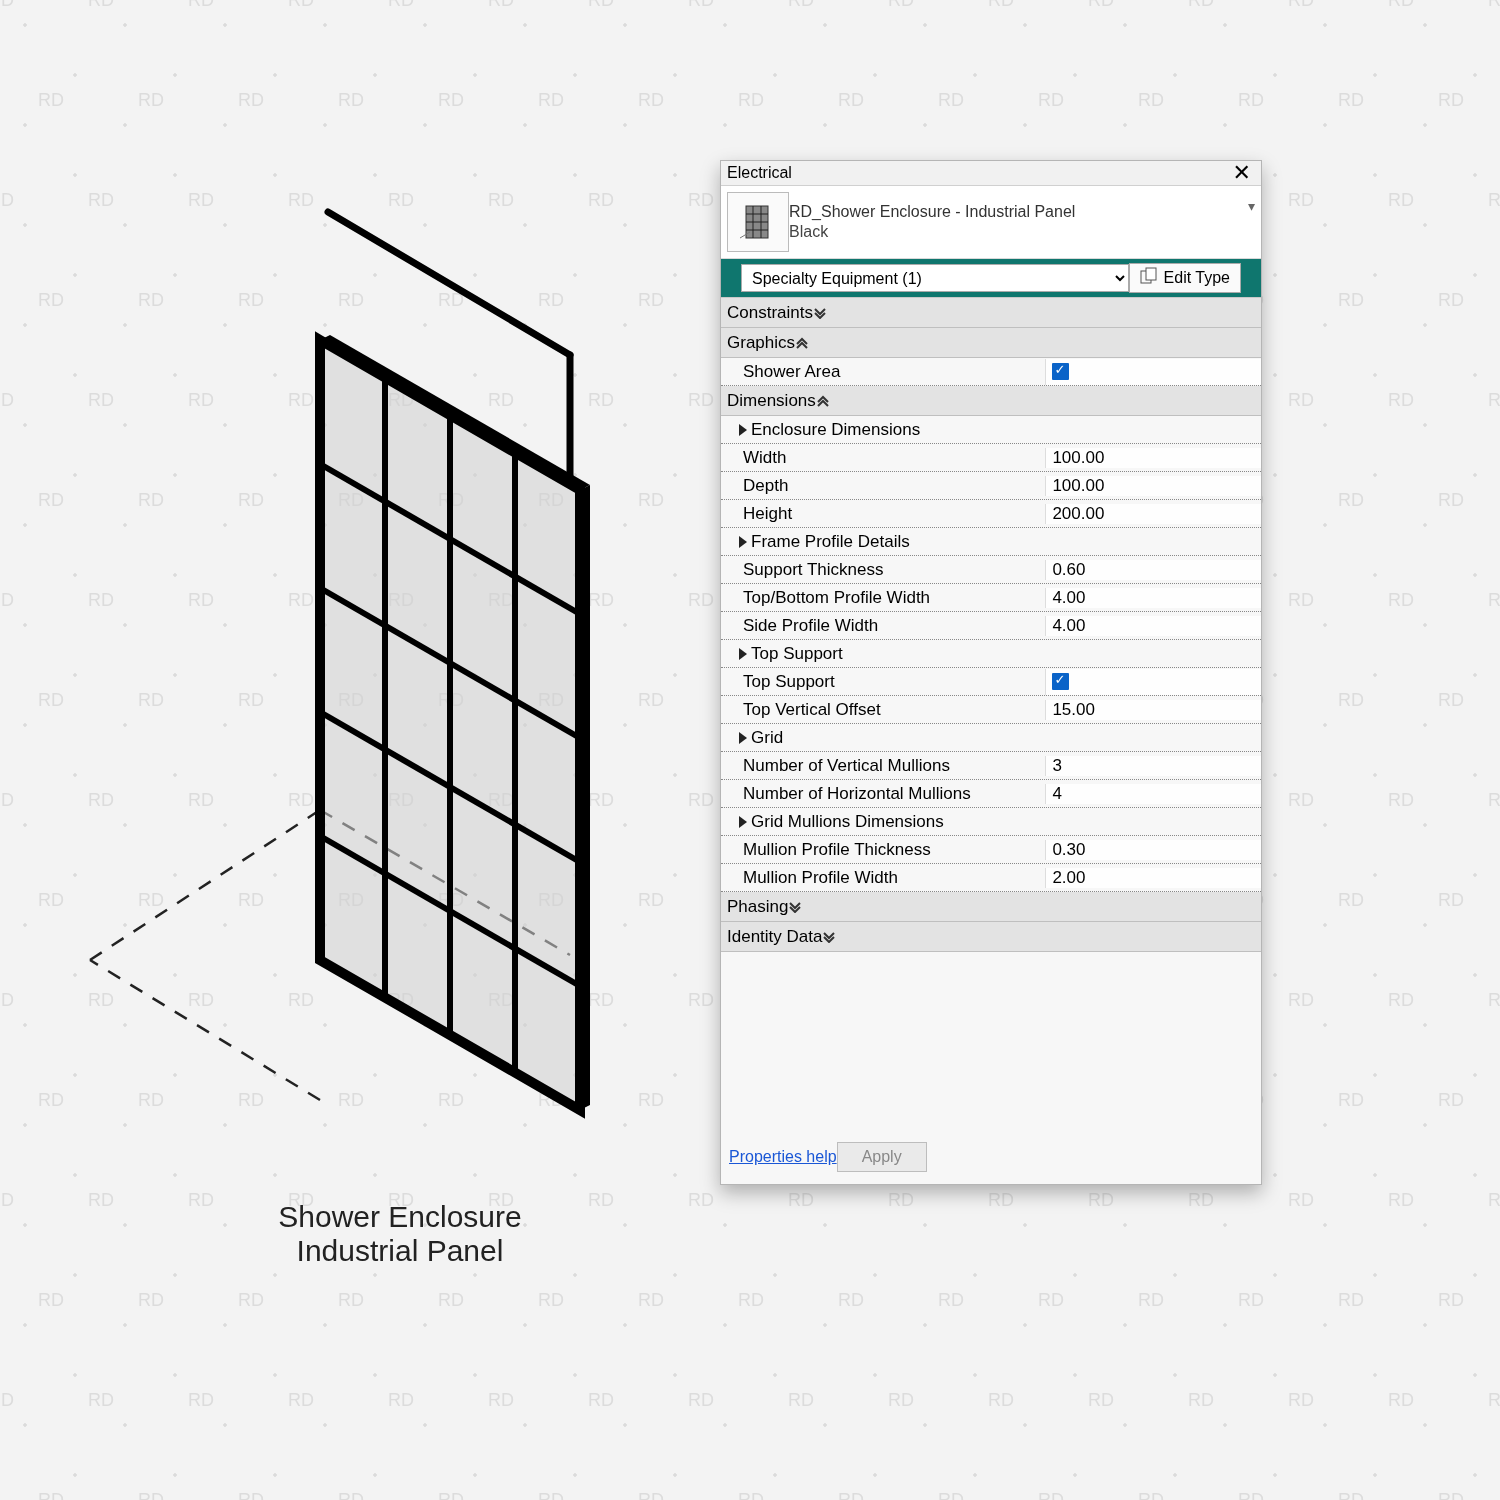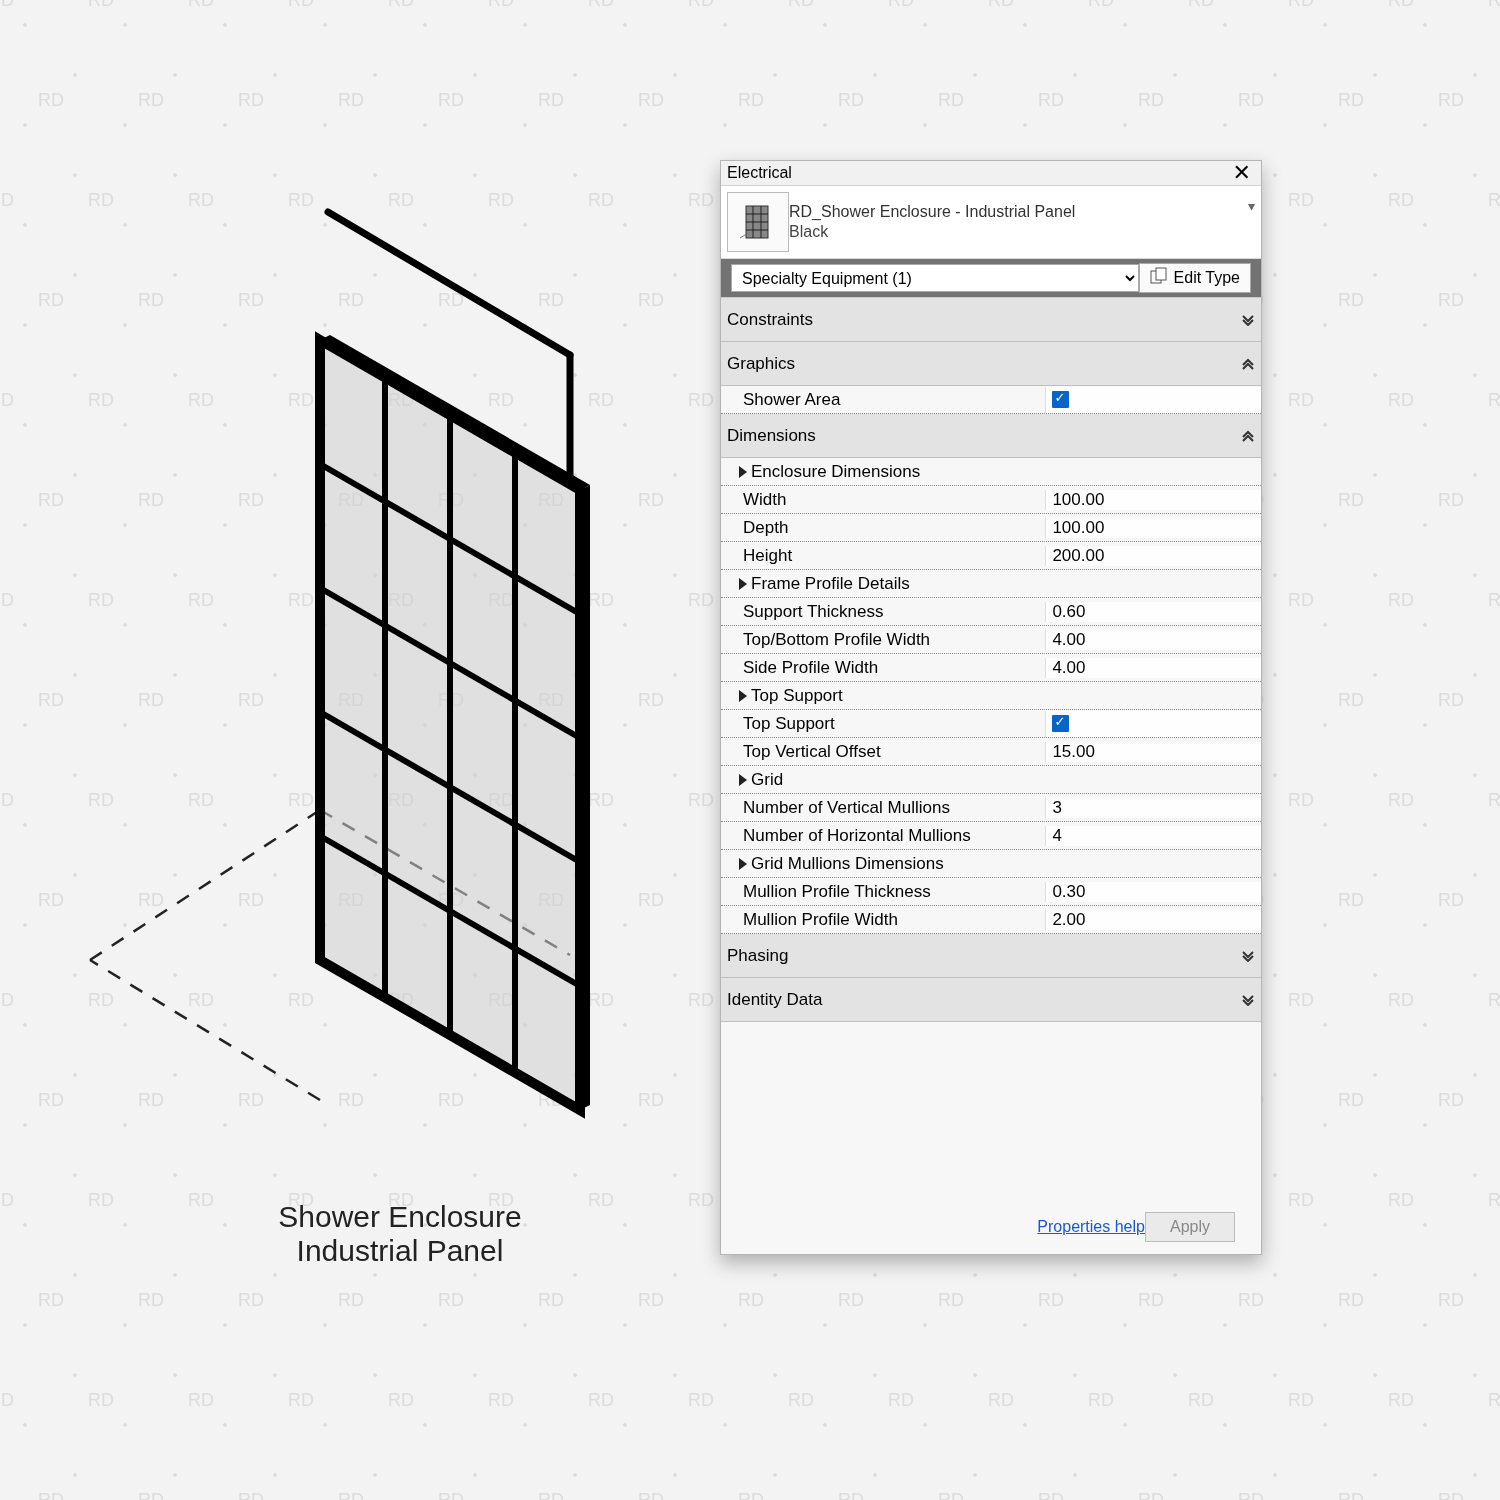--- a/index.html
+++ b/index.html
@@ -72,23 +72,23 @@
     width: 60px; height: 58px;
     background: #fafafa;
     border: 1px solid #bbb;
     display: flex; align-items: center; justify-content: center;
   }
   .type-labels { flex: 1; font-size: 16px; color: #333; line-height: 1.25; }
   .type-labels .l2 { color: #444; }
   .type-dd { font-size: 14px; color: #666; align-self: flex-start; margin-top: 6px; }
   .filter-row {
     display: flex; align-items: center;
-    padding: 4px 10px;
+    padding: 4px 20px;
     gap: 0;
-    background: #737373;
+    background: #0f766e;
     border-bottom: 1px solid #c9c9c9;
   }
   .filter-row select {
     flex: 1; height: 28px; font-size: 16px;
     background: #fff; border: 1px solid #aaa; padding: 0 6px;
   }
   .edit-type-btn {
     display: flex; align-items: center; gap: 6px;
     height: 28px; padding: 0 10px;
     background: #fafafa; border: 1px solid #aaa;
@@ -99,22 +99,21 @@
   }
   .group-row, .param-row {
     display: flex; align-items: center;
     border-bottom: 1px dotted #888;
     min-height: 27px;
   }
   .group-row {
     background: #e3e3e3;
     border-bottom: 1px solid #bfbfbf;
     font-weight: 400;
-    padding: 8px 6px;
-    justify-content: space-between;
+    padding: 1px 6px;
   }
   .group-row .chev { font-size: 16px; }
   .param-row .name {
     flex: 0 0 56%;
     padding-left: 18px;
     white-space: nowrap;
     overflow: hidden;
   }
   .param-row .name.sub { padding-left: 22px; }
   .param-row .name.header { padding-left: 18px; font-weight: 400; }
@@ -132,22 +131,22 @@
     border-radius: 1px;
     margin-top: 4px;
   }
   .pbox::after {
     content: '✓';
     color: #fff; font-size: 13px;
     position: absolute; left: 2px; top: -1px;
   }
   .tri { display:inline-block; width:0; height:0; border-top:6px solid transparent; border-bottom:6px solid transparent; border-left:8px solid #222; margin-right:4px; vertical-align: -1px;}
   .footer {
-    display: flex; align-items: center; justify-content: flex-end;
-    padding: 10px 26px 12px 8px;
+    display: flex; align-items: center; justify-content: flex-start;
+    padding: 10px 12px 12px 8px;
     background: #f7f7f7;
     margin-top: 180px;
   }
   .footer a { color: #1a57d6; font-size: 16px; text-decoration: underline; }
   .footer button {
     height: 30px; padding: 0 24px;
     background: #eaeaea; border: 1px solid #bdbdbd; color: #888;
     font-size: 16px;
   }
   svg.model { position:absolute; left:80px; top:190px; }

